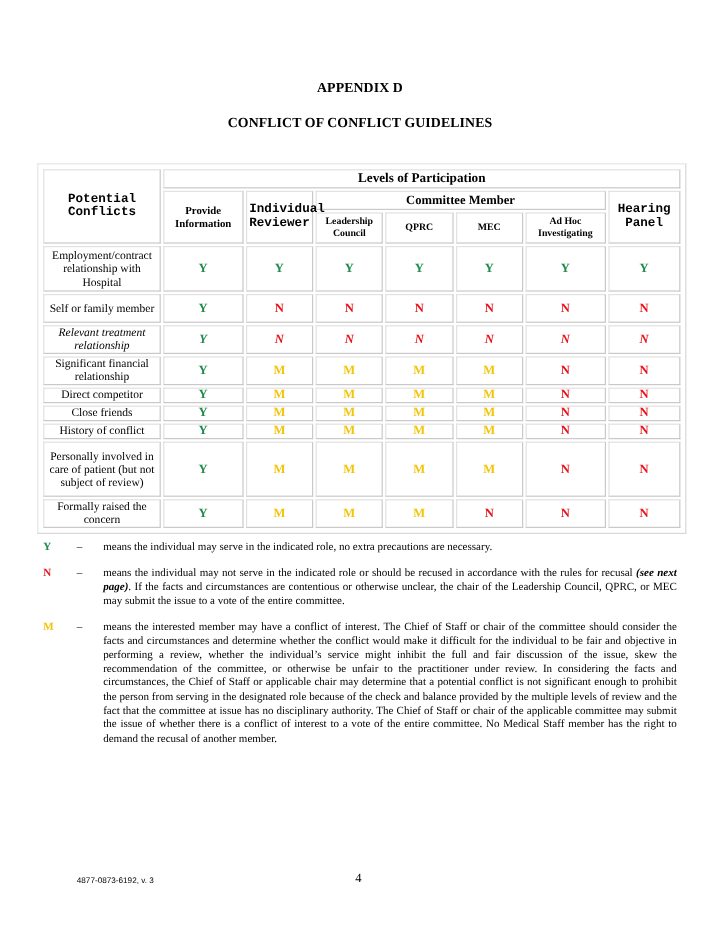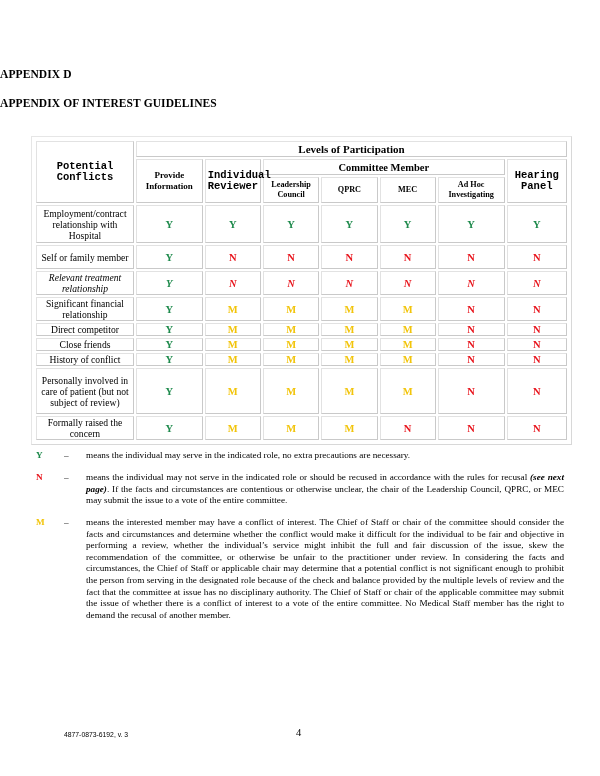--- a/index.html
+++ b/index.html
@@ -1,18 +1,18 @@
 <!DOCTYPE html>
 <html><head>
 <meta charset="utf-8">
 <style>
   html, body { margin: 0; padding: 0; background: #ffffff; }
   body { width: 600px; height: 776px; position: relative; overflow: hidden;
          font-family: "Liberation Serif", "DejaVu Serif", serif; color: #000; }
-  .title { position: absolute; left: 0; width: 600px; 
+  .title { position: absolute; left: 0; width: 600px; text-align: center;
            font-weight: bold; font-size: 11.5px; letter-spacing: 0.1px; }
   .t1 { top: 68px; }
   .t2 { top: 97px; }
 
   .tbl-wrap { position: absolute; left: 31px; top: 136px; width: 541px;
               border: 1px solid #d8d8d8; border-top-color: #e6e6e6; border-left-color: #e6e6e6;
               padding: 2px; box-sizing: border-box; }
   table { border-collapse: separate; border-spacing: 2px; width: 100%; table-layout: fixed; }
   td, th { border: 1px solid #c9c9c9; border-top-color: #e2e2e2; border-left-color: #e2e2e2;
            text-align: center; vertical-align: middle; padding: 0 2px; line-height: 11px; }
@@ -37,21 +37,21 @@
   .em { font-weight: bold; font-style: italic; }
 
   .footer-id { position: absolute; left: 64px; top: 731px; font-family: "Liberation Sans", "DejaVu Sans", sans-serif;
                font-size: 6.8px; }
   .page-num { position: absolute; left: 296px; top: 727px; font-size: 10.5px; }
 </style>
 </head>
 <body>
 
 <div class="title t1">APPENDIX D</div>
-<div class="title t2">APPENDIX OF INTEREST GUIDELINES</div>
+<div class="title t2">CONFLICT OF CONFLICT GUIDELINES</div>
 
 <div class="tbl-wrap">
   <table>
     <colgroup>
       <col style="width:94px">
         <col style="width:64px">
         <col style="width:54px">
         <col style="width:54px">
       <col style="width:54px">
         <col style="width:54px">

